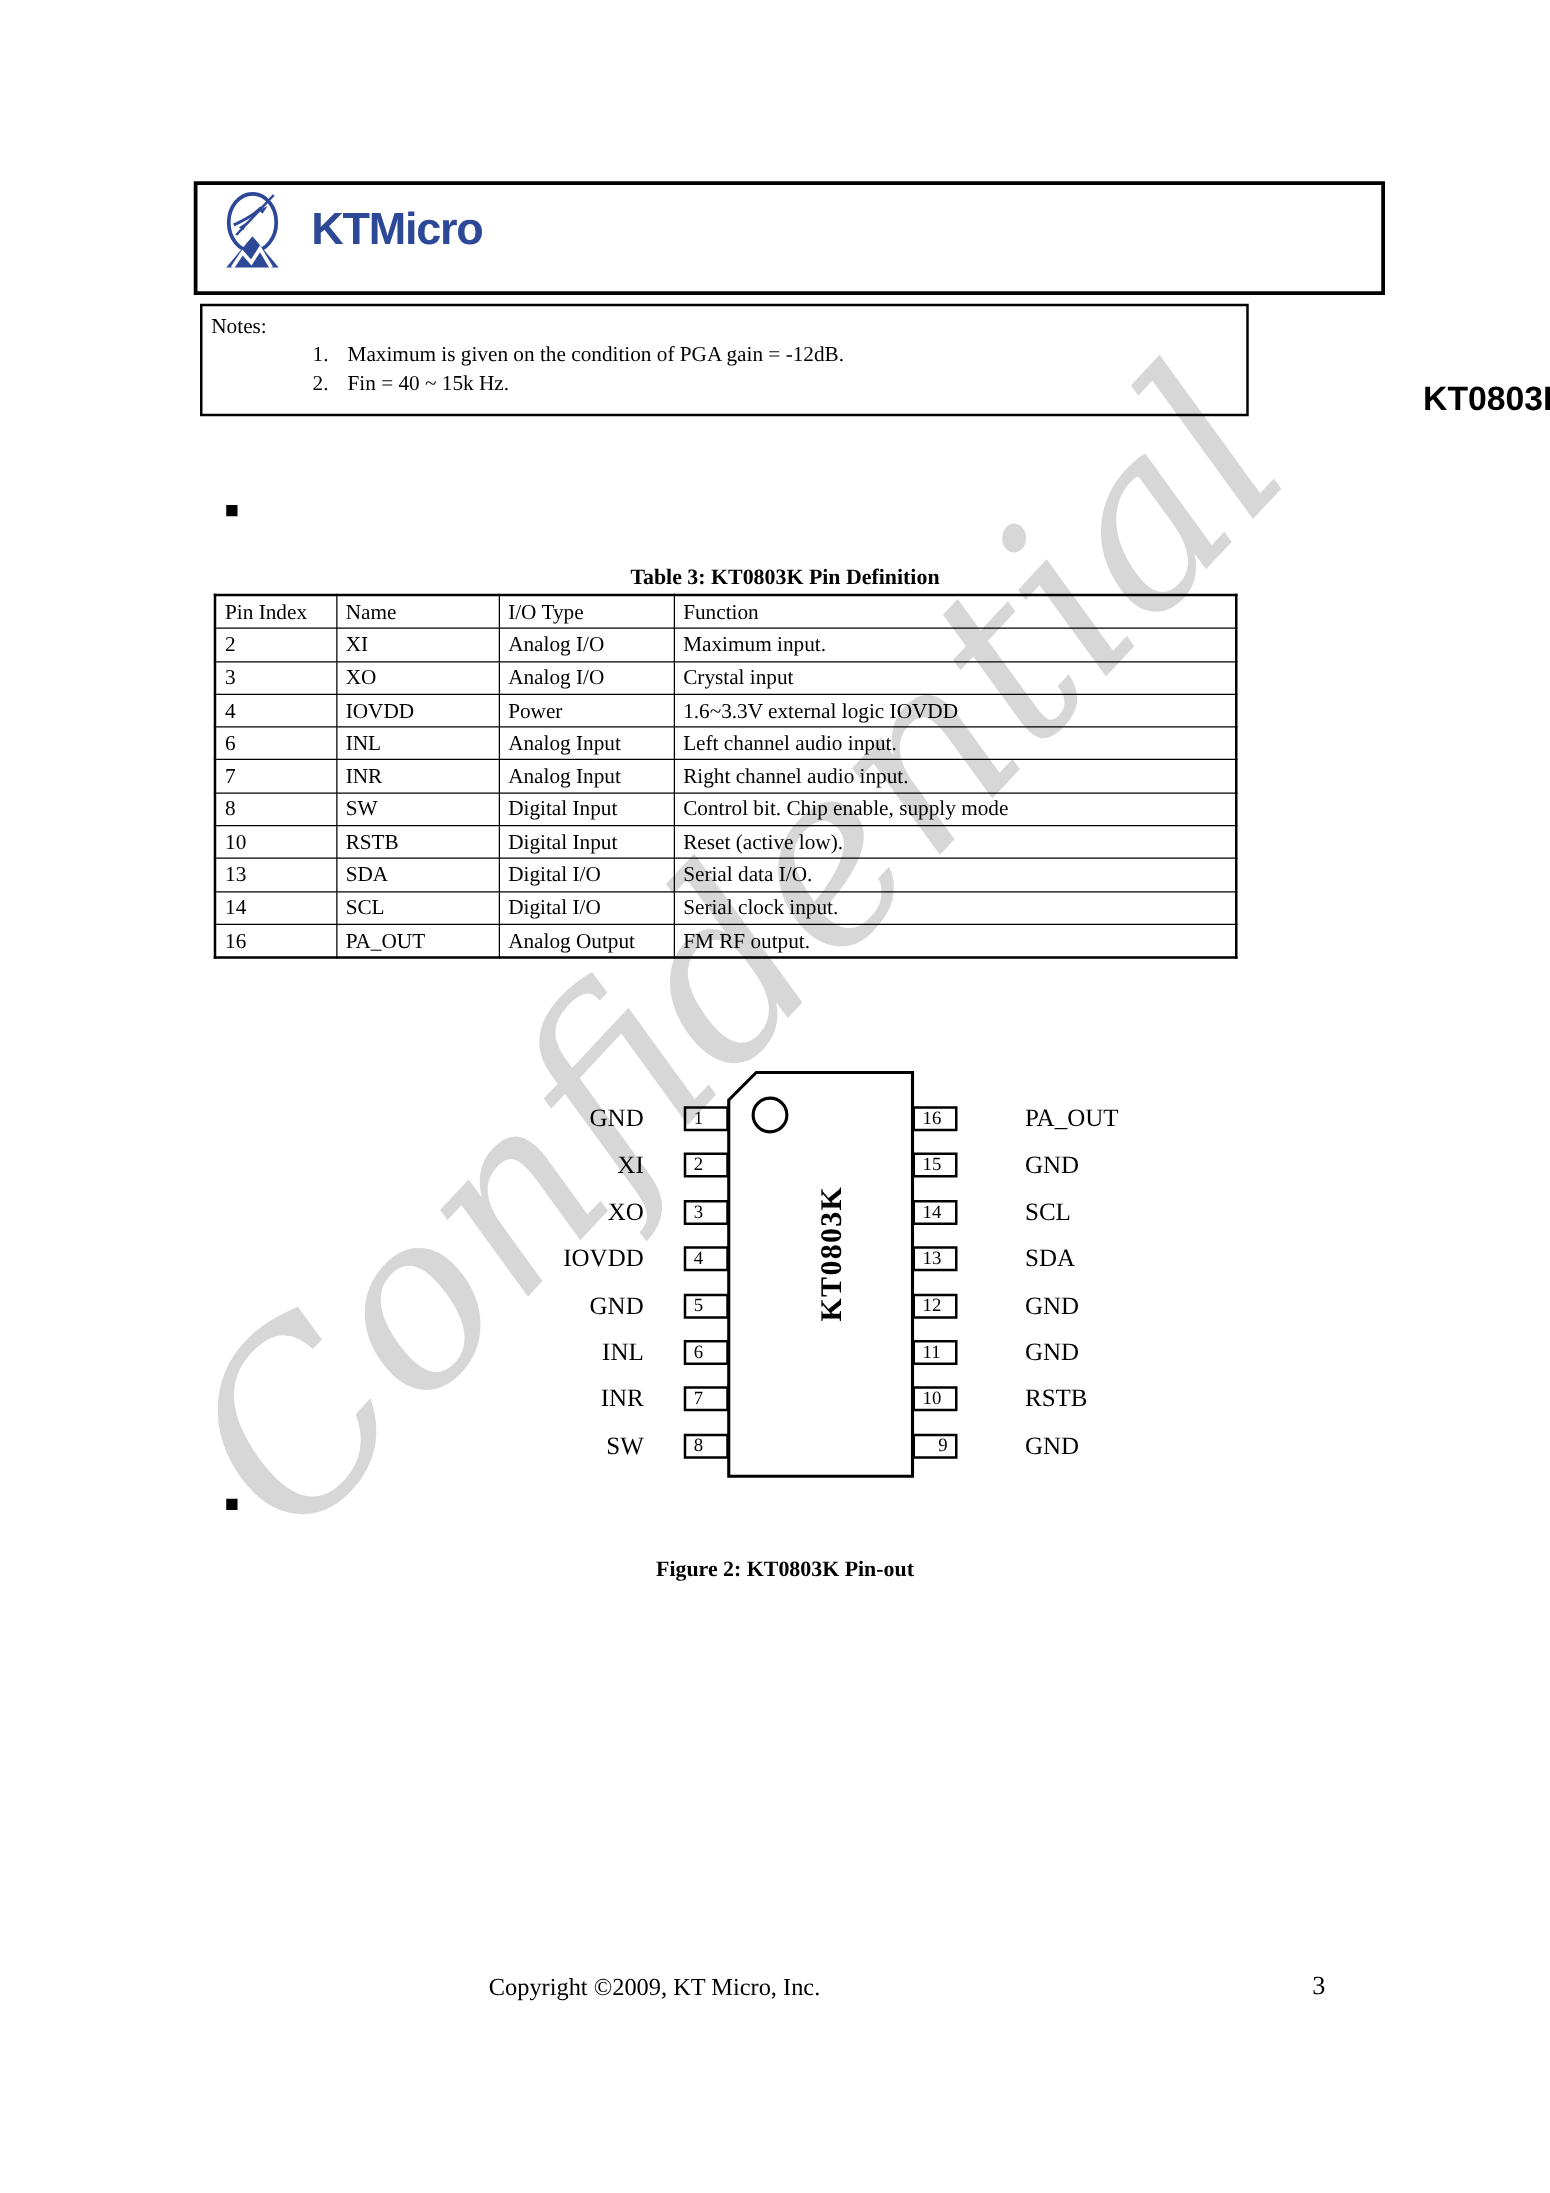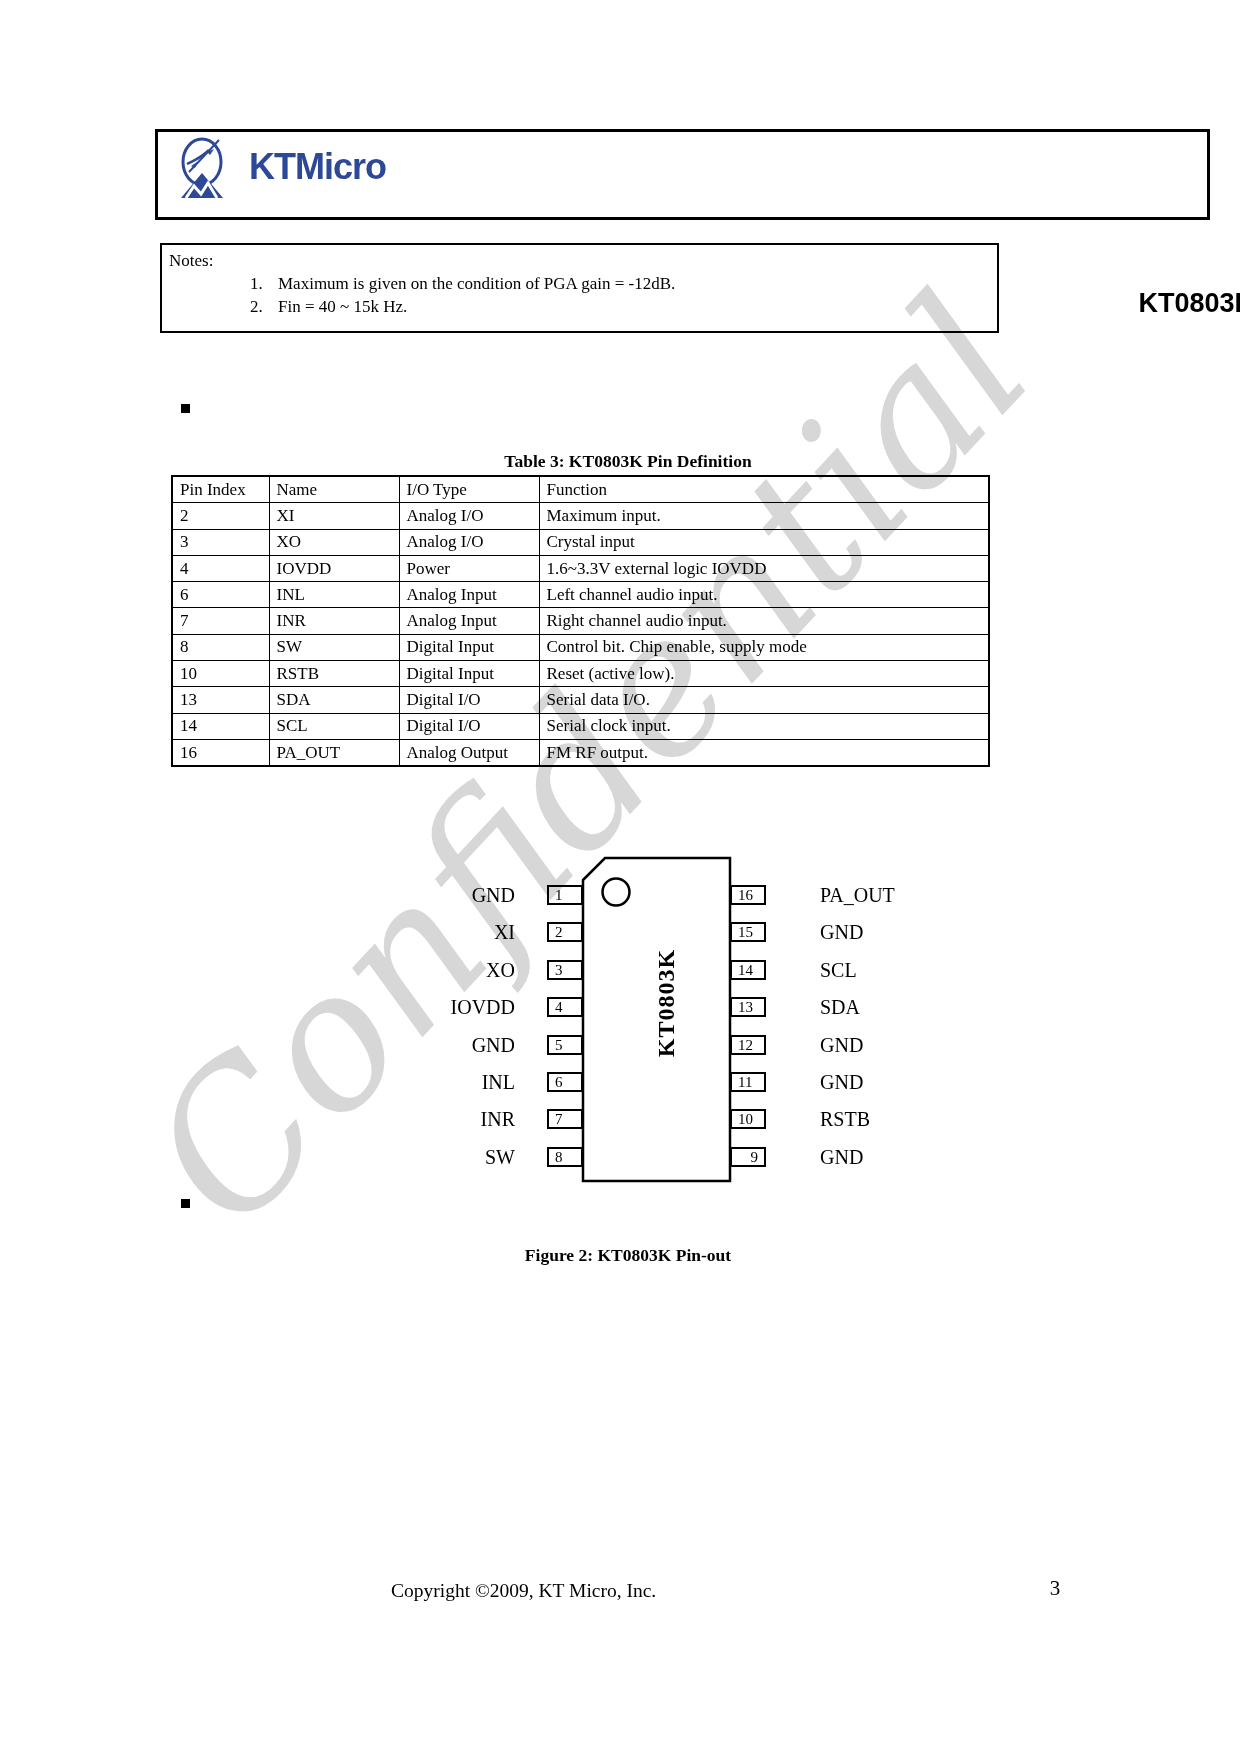--- a/index.html
+++ b/index.html
@@ -6,21 +6,21 @@
   #page{position:relative;width:1240px;height:1754px;background:#ffffff;overflow:hidden;
         font-family:"Liberation Serif",serif;color:#000;}
   .abs{position:absolute;z-index:1;}
 
   
   #watermark{position:absolute;left:20px;top:690px;width:1060px;height:230px;line-height:230px;
     text-align:center;font-family:"DejaVu Serif",serif;font-style:italic;font-size:190px;
     color:#d7d7d7;transform:rotate(-47deg);transform-origin:center;z-index:0;white-space:nowrap;}
 
   
-  #header-box{left:155px;top:129px;width:1055px;height:91px;border:3px solid #000;box-sizing:border-box;}
+  #header-box{left:155px;top:145px;width:953px;height:91px;border:3px solid #000;box-sizing:border-box;}
   #logo{left:176px;top:145px;width:230px;height:64px;display:flex;align-items:flex-start;}
   #logo-text{position:absolute;left:70px;top:13px;font-family:"Liberation Sans",sans-serif;
     font-weight:bold;font-size:36px;letter-spacing:-1px;line-height:36px;}
   #product-title{left:760px;top:156px;width:336px;text-align:right;font-family:"Liberation Sans",sans-serif;
     font-weight:bold;font-size:27px;}
 
   
   #notes-box{left:160px;top:243px;width:839px;height:90px;border:2px solid #000;box-sizing:border-box;
     font-size:17px;line-height:23px;padding:4px 0 0 7px;}
   .note-row{margin-left:81px;}

